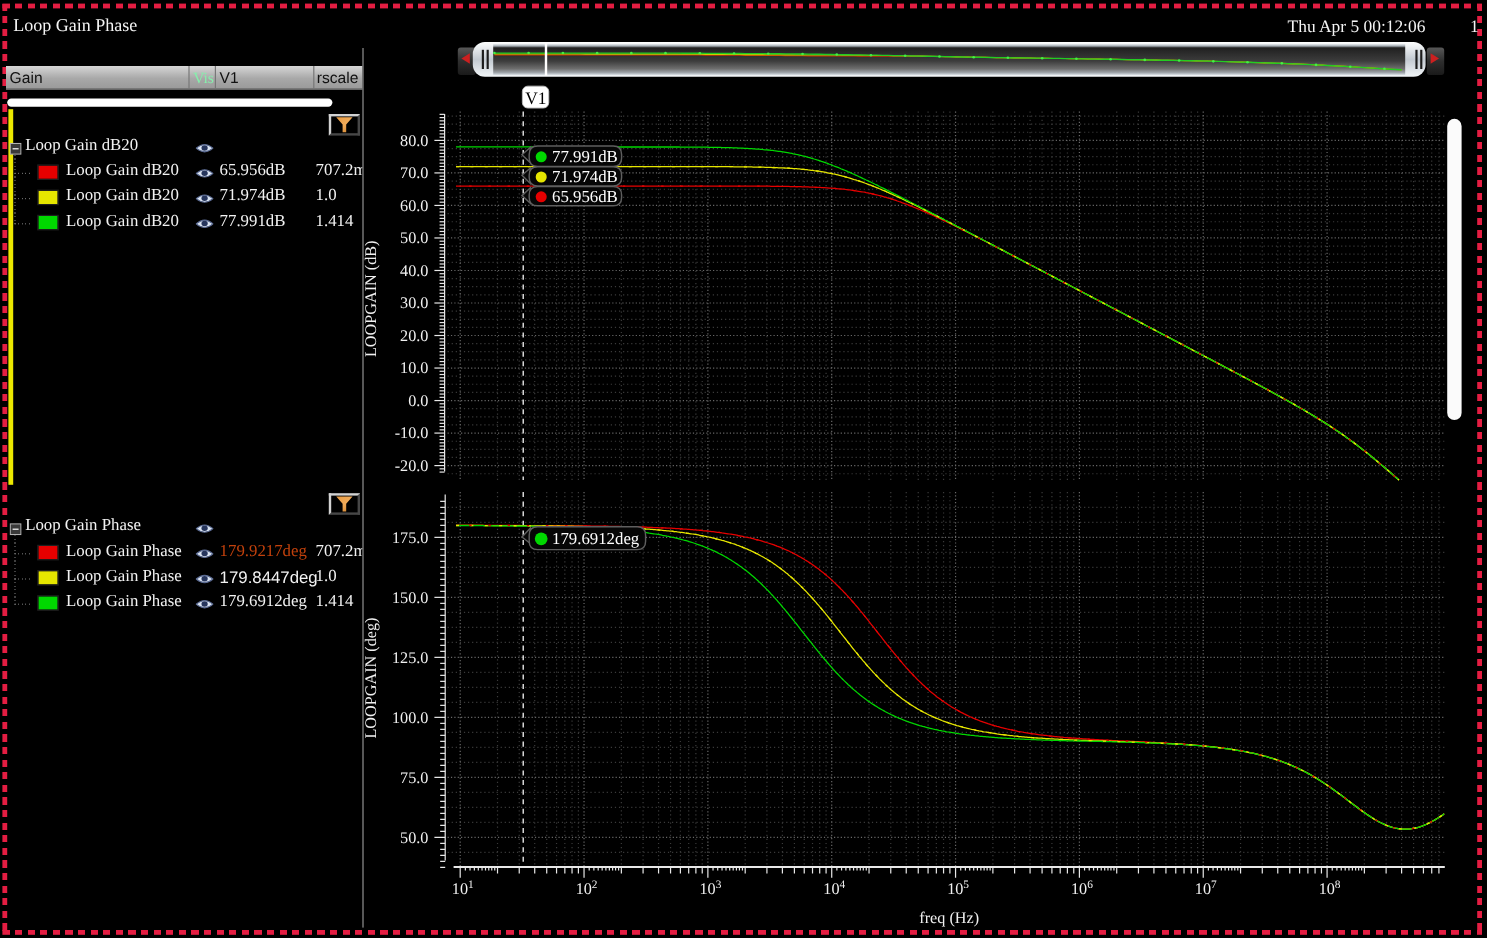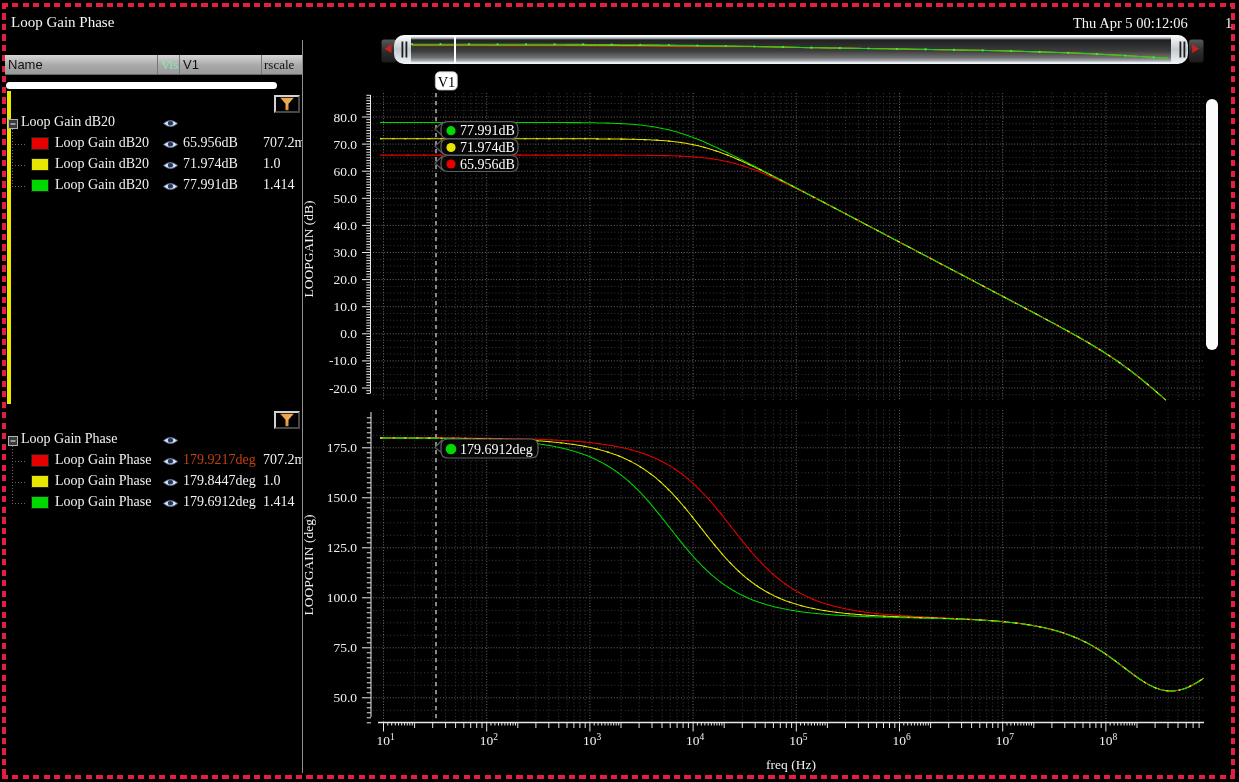--- a/index.html
+++ b/index.html
@@ -678,24 +678,24 @@
     </svg>
 
 <div style="position:absolute;left:11px;top:14px;font-family:'Liberation Serif';font-size:15px;color:#f4f4f4">Loop Gain Phase</div>
 <div style="position:absolute;left:1073px;top:15px;font-family:'Liberation Serif';font-size:14.5px;color:#f4f4f4">Thu Apr 5 00:12:06</div>
 <div style="position:absolute;left:1225px;top:15px;font-family:'Liberation Serif';font-size:14.5px;color:#f4f4f4">1</div>
 
 <div style="position:absolute;left:5px;top:55px;width:297px;height:19px;background:linear-gradient(#d6d6d6,#a8a8a8 55%,#9a9a9a);border-bottom:1px solid #666"></div>
 <div style="position:absolute;left:157px;top:55px;width:1px;height:19px;background:#777"></div>
 <div style="position:absolute;left:179px;top:55px;width:1px;height:19px;background:#777"></div>
 <div style="position:absolute;left:261px;top:55px;width:1px;height:19px;background:#777"></div>
-<div style="position:absolute;left:8px;top:57px;font-family:'Liberation Sans';font-size:13px;color:#111">Name</div>
+<div style="position:absolute;left:8px;top:57px;font-family:'Liberation Sans';font-size:13px;color:#111">Gain</div>
 <div style="position:absolute;left:161px;top:57px;font-family:Liberation Serif, serif;font-size:13px;color:#86efac">Vis</div>
 <div style="position:absolute;left:183px;top:57px;font-family:'Liberation Sans';font-size:13px;color:#111">V1</div>
-<div style="position:absolute;left:264px;top:57px;font-family:Liberation Serif, serif;font-size:13px;color:#111">rscale</div>
+<div style="position:absolute;left:264px;top:57px;font-family:Liberation Sans, sans-serif;font-size:13px;color:#111">rscale</div>
 
 <div style="position:absolute;left:6px;top:82px;width:271px;height:7px;border-radius:4px;background:#fff"></div>
 <div style="position:absolute;left:7px;top:91px;width:4px;height:313px;background:#ece800"></div>
 
 <div style="position:absolute;left:274px;top:95px;width:22px;height:14px;background:#000;border-style:solid;border-width:2px;border-color:#d2d2d2 #474747 #474747 #d2d2d2"></div>
     <svg style="position:absolute;left:276px;top:97px" width="22" height="14" viewBox="0 0 22 14">
       <path d="M4.2,0.8 L17.8,0.8 L12.5,6.8 L12.5,13.2 L9.5,13.2 L9.5,6.8 Z" fill="url(#fun2)"></path>
       <defs>
         <linearGradient id="fun2" x1="0" y1="0" x2="1" y2="1">
           <stop offset="0" stop-color="#e89b42"></stop>
@@ -773,21 +773,21 @@
       <ellipse cx="7.5" cy="5.3" rx="2.6" ry="2.3" fill="#26355c"></ellipse>
     </svg>
     <div style="position:absolute;left:183px;top:452px;font-family:'Liberation Serif';font-size:14px;color:#c2410c">179.9217deg</div>
     <div style="position:absolute;left:263px;top:452px;width:39px;overflow:hidden;font-family:'Liberation Serif';font-size:14px;color:#f2f2f2;white-space:nowrap">707.2m</div>
     <div style="position:absolute;left:32px;top:476px;width:16px;height:11px;background:#e6e600;outline:1px solid #202020"></div>
     <div style="position:absolute;left:55px;top:473px;font-family:'Liberation Serif';font-size:14px;color:#f2f2f2">Loop Gain Phase</div>
     <svg style="position:absolute;left:163px;top:477px" width="15" height="11" viewBox="0 0 15 11">
       <path d="M0.5,5.5 Q7.5,-0.6 14.5,5.5 Q7.5,11.6 0.5,5.5 Z" fill="#dce5f2" stroke="#5a6a92" stroke-width="0.9"></path>
       <ellipse cx="7.5" cy="5.3" rx="2.6" ry="2.3" fill="#26355c"></ellipse>
     </svg>
-    <div style="position:absolute;left:183px;top:473px;font-family:Liberation Serif, serif;font-size:14px;color:#f2f2f2">179.8447deg</div>
+    <div style="position:absolute;left:183px;top:473px;font-family:Liberation Sans, sans-serif;font-size:14px;color:#f2f2f2">179.8447deg</div>
     <div style="position:absolute;left:263px;top:473px;width:39px;overflow:hidden;font-family:'Liberation Serif';font-size:14px;color:#f2f2f2;white-space:nowrap">1.0</div>
     <div style="position:absolute;left:32px;top:497px;width:16px;height:11px;background:#00d800;outline:1px solid #202020"></div>
     <div style="position:absolute;left:55px;top:494px;font-family:'Liberation Serif';font-size:14px;color:#f2f2f2">Loop Gain Phase</div>
     <svg style="position:absolute;left:163px;top:498px" width="15" height="11" viewBox="0 0 15 11">
       <path d="M0.5,5.5 Q7.5,-0.6 14.5,5.5 Q7.5,11.6 0.5,5.5 Z" fill="#dce5f2" stroke="#5a6a92" stroke-width="0.9"></path>
       <ellipse cx="7.5" cy="5.3" rx="2.6" ry="2.3" fill="#26355c"></ellipse>
     </svg>
     <div style="position:absolute;left:183px;top:494px;font-family:'Liberation Serif';font-size:14px;color:#f2f2f2">179.6912deg</div>
     <div style="position:absolute;left:263px;top:494px;width:39px;overflow:hidden;font-family:'Liberation Serif';font-size:14px;color:#f2f2f2;white-space:nowrap">1.414</div>
 

